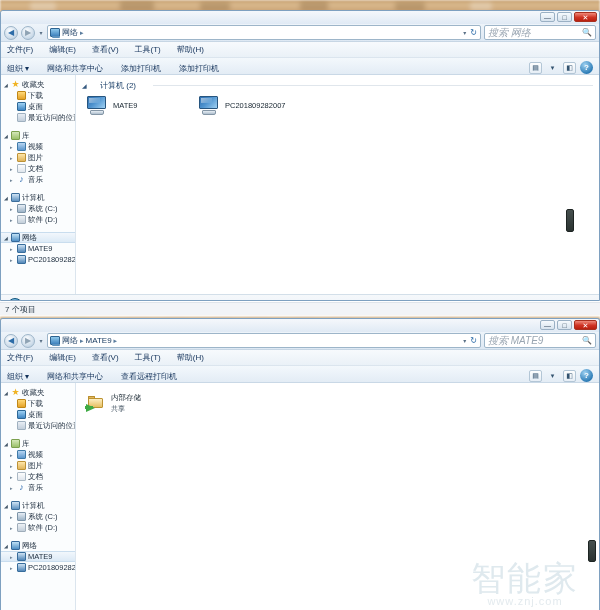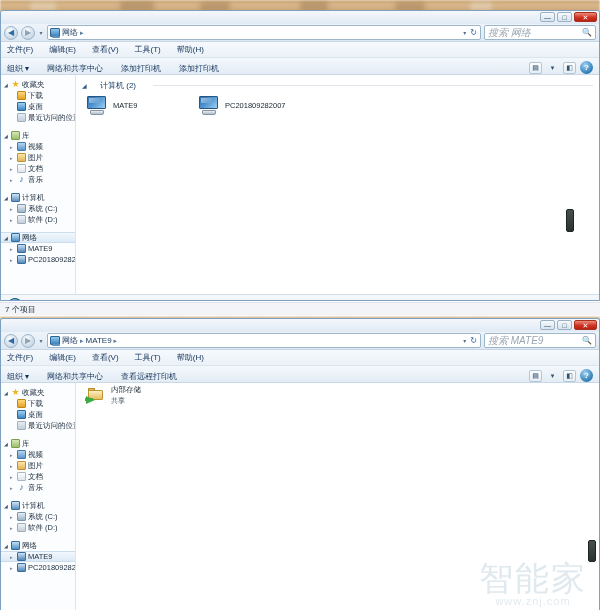--- a/index.html
+++ b/index.html
@@ -243,21 +243,21 @@
     background: #f2f4f7; border-top: 1px solid #dfe4ea;
     display: flex; align-items: center; padding-left: 5px;
     font-size: 8px; color: #2b3b4a;
   }
   .scrollthumb {
     position: absolute; width: 8px; border-radius: 2px;
     background: linear-gradient(180deg,#46504f,#2b3331);
     border: 1px solid #1d2422;
   }
   .watermark {
-    position: absolute; right: 12px; bottom: 6px; text-align: center;
+    position: absolute; right: 20px; bottom: 6px; text-align: center;
     color: #dfe9ee; pointer-events: none; user-select: none;
   }
   .watermark .cn { font-size: 34px; letter-spacing: 2px; line-height: 34px; font-family: "DejaVu Sans", sans-serif; }
   .watermark .url { font-size: 11px; letter-spacing: 1px; color: #e3eaee; }
 </style>
 </head>
 <body>
 
 <div class="page">
 
@@ -643,21 +643,21 @@
           <div class="nrow child">
             <span class="tri">▸</span>
             <span class="ic pc"></span>
             <span>PC201809282007</span>
           </div>
         </div>
 
       </div>
 
       <div class="content">
-        <div class="tiles" style="padding-top:2px;">
+        <div class="tiles" style="padding-top:10px;">
           <div class="tile">
             <span class="foldicon">
               <span class="tab"></span>
                 <span class="bodyf"></span>
               <span class="arrowstem"></span>
                 <span class="arrow"></span>
             </span>
             <span class="tl-text">
               <span class="label">内部存储</span>
               <span class="sub">共享</span>

